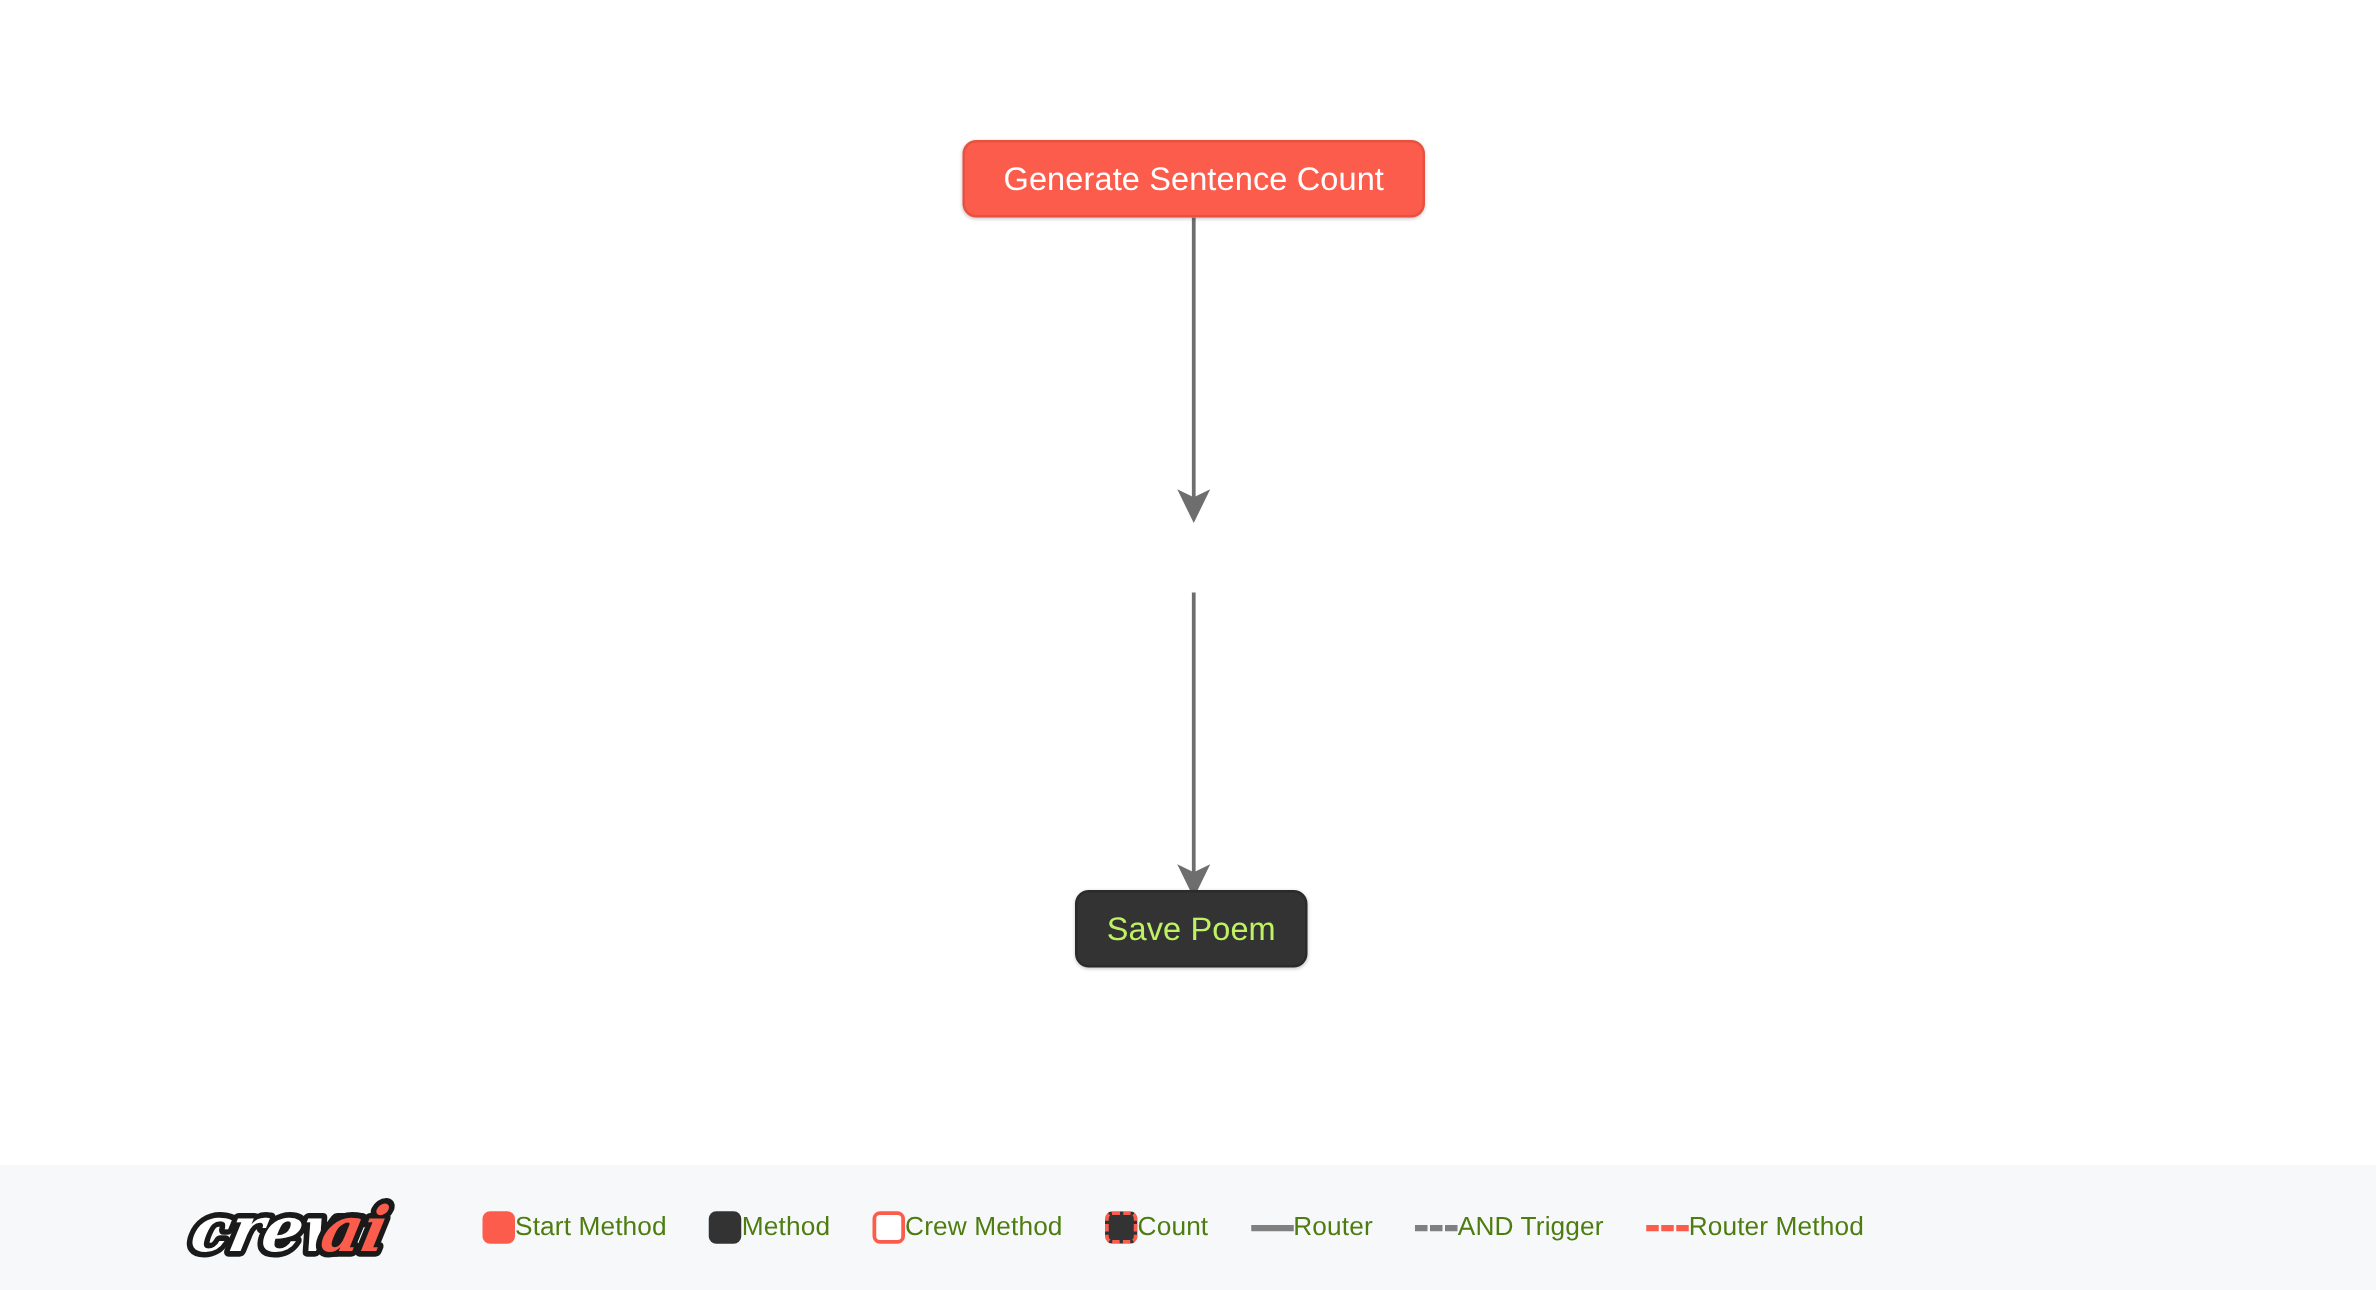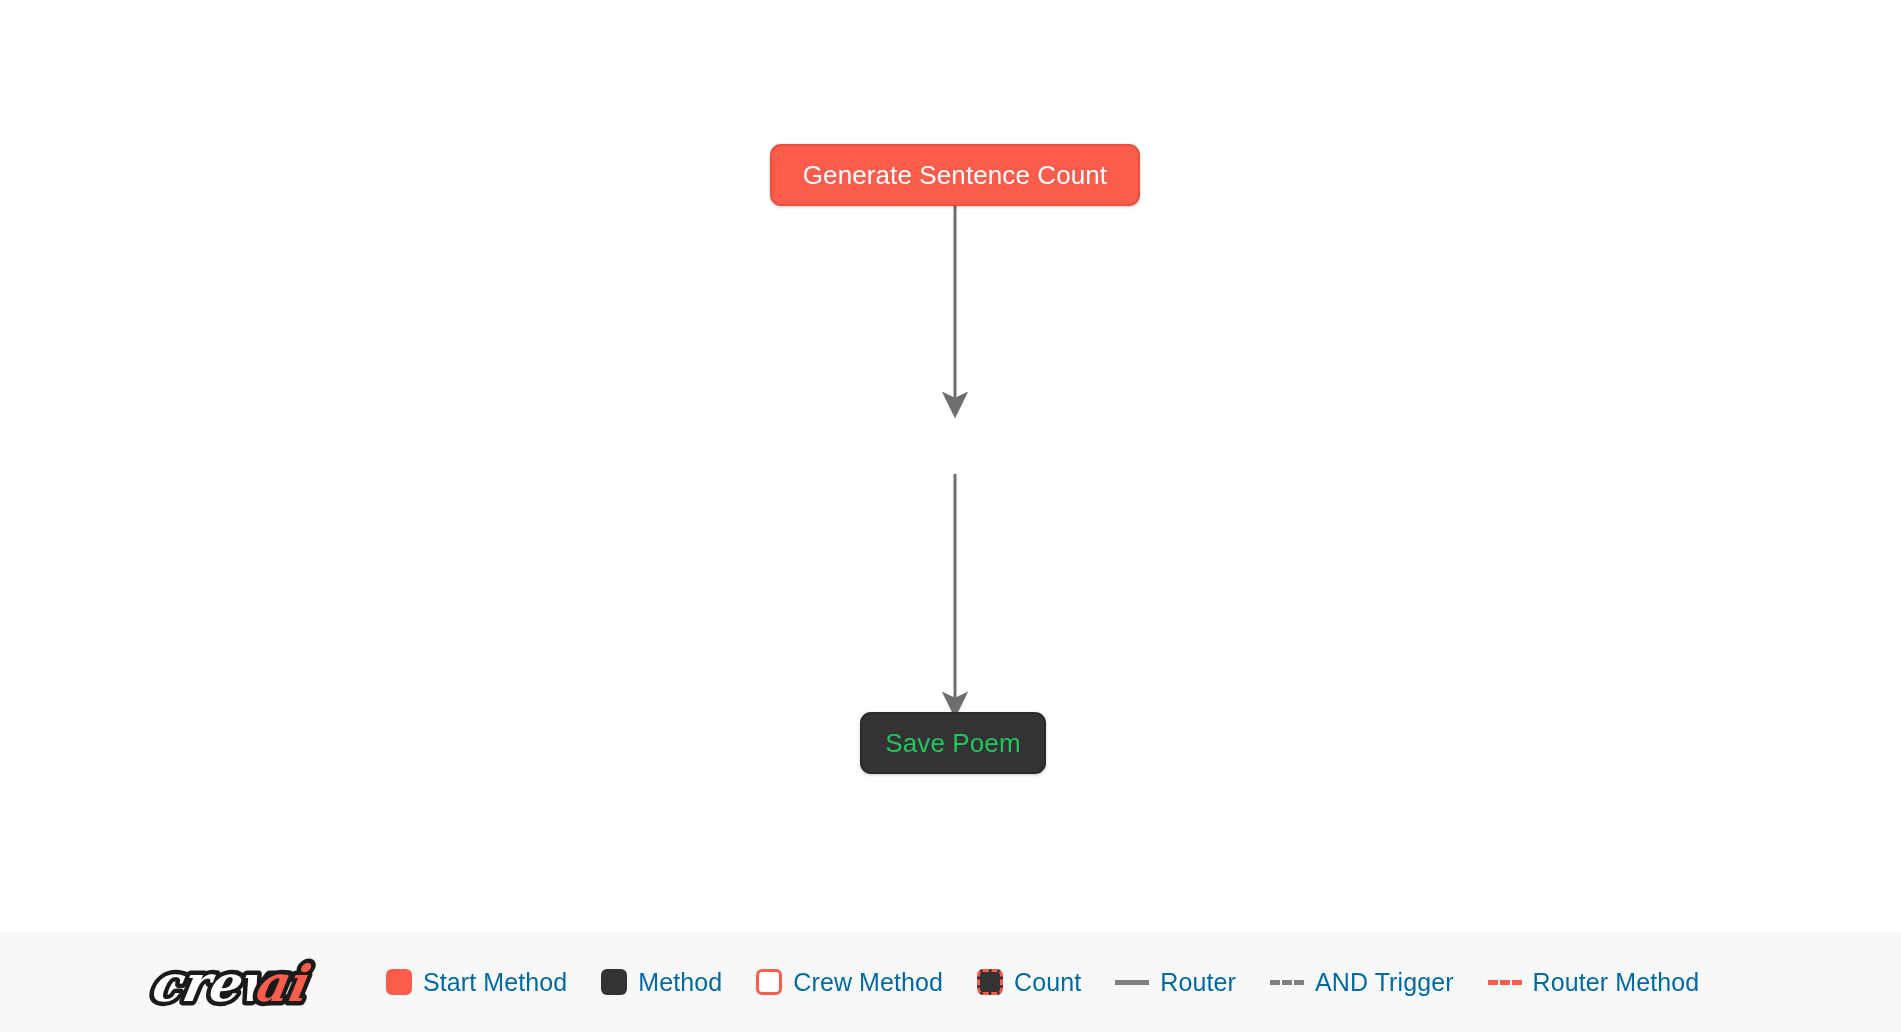--- a/index.html
+++ b/index.html
@@ -69,21 +69,21 @@
     box-shadow: 0 1px 3px rgba(0,0,0,0.20);
   }
   .node--crew .node-label { color: #111111; }
 
   
   .node--method {
     background: #333333;
     border: 2px solid #2b2b2b;
     box-shadow: 0 1px 3px rgba(0,0,0,0.22);
   }
-  .node--method .node-label { color: #22c55e; }
+  .node--method .node-label { color: #bef264; }
 
   
   #legend-bar {
     position: absolute;
     left: 0;
     top: 932px;
     width: 1901px;
     height: 100px;
     background: #f7f8fa;
     display: flex;
@@ -105,23 +105,22 @@
     align-items: center;
   }
 
   .legend-item {
     display: flex;
     align-items: center;
     margin-right: 34px;
   }
 
   .legend-label {
-    font-size: 25px;
-    color: #0369a1;
-    margin-left: 11px;
+    font-size: 21px;
+    color: #4d7c0f;
     white-space: nowrap;
     letter-spacing: 0.1px;
   }
 
   .swatch {
     width: 26px;
     height: 26px;
     border-radius: 6px;
     box-sizing: border-box;
     flex: 0 0 auto;
@@ -152,21 +151,21 @@
         <marker id="arrow-gray" markerWidth="11" markerHeight="11" refX="4.2" refY="5" orient="auto" markerUnits="strokeWidth">
           <path d="M0,0.6 L9,5 L0,9.4 L2.1,5 Z" fill="#6e6e6e"></path>
         </marker>
       </defs>
 
       <line x1="955" y1="174" x2="955" y2="404" stroke="#6e6e6e" stroke-width="3" marker-end="url(#arrow-gray)"></line>
 
       <line x1="955" y1="474" x2="955" y2="704" stroke="#6e6e6e" stroke-width="3" marker-end="url(#arrow-gray)"></line>
     </svg>
 
-    <div class="node node--start" style="left:770px; top:112px; width:370px; height:62px;margin-top:32px;">
+    <div class="node node--start" style="left:770px; top:112px; width:370px; height:62px;">
       <span class="node-label">Generate Sentence Count</span>
     </div>
 
 
     <div class="node node--method" style="left:860px; top:712px; width:186px; height:62px;">
       <span class="node-label">Save Poem</span>
     </div>
 
   </div>
 

